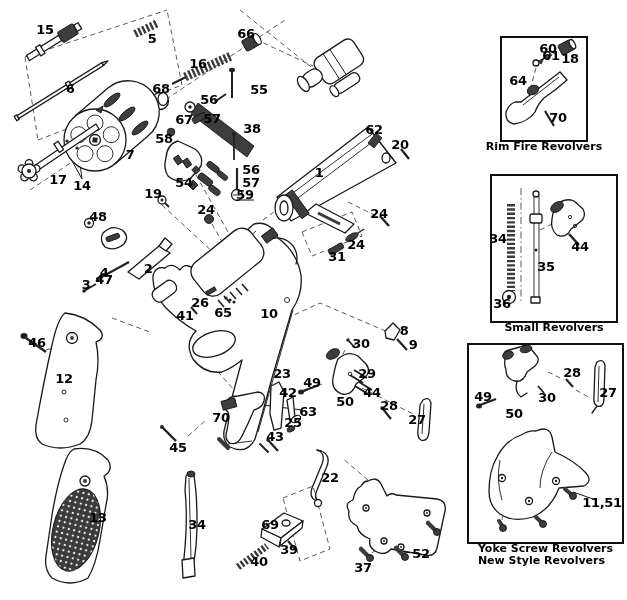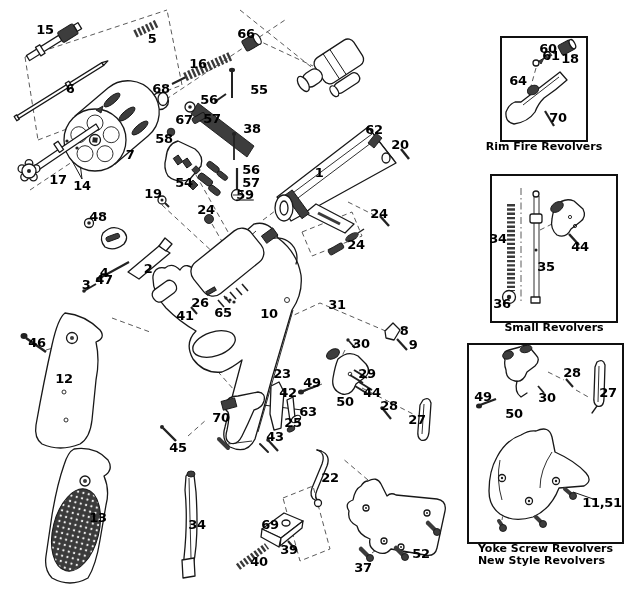--- a/index.html
+++ b/index.html
@@ -470,21 +470,21 @@
       <span class="part-label" style="left: 184px; top: 182px;">54</span>
       <span class="part-label" style="left: 251px; top: 169px;">56</span>
       <span class="part-label" style="left: 251px; top: 182px;">57</span>
       <span class="part-label" style="left: 245px; top: 194px; text-decoration: underline;">59</span>
       <span class="part-label" style="left: 153px; top: 193px;">19</span>
       <span class="part-label" style="left: 374px; top: 129px;">62</span>
       <span class="part-label" style="left: 400px; top: 144px;">20</span>
       <span class="part-label" style="left: 319px; top: 172px;">1</span>
       <span class="part-label" style="left: 379px; top: 213px;">24</span>
       <span class="part-label" style="left: 356px; top: 244px;">24</span>
-      <span class="part-label" style="left: 337px; top: 256px; margin-top: 48px;">31</span>
+      <span class="part-label" style="left: 337px; top: 256px;">31</span>
       <span class="part-label" style="left: 98px; top: 216px;">48</span>
       <span class="part-label" style="left: 104px; top: 238px; margin-top: 41px;">47</span>
       <span class="part-label" style="left: 206px; top: 209px;">24</span>
       <span class="part-label" style="left: 148px; top: 268px;">2</span>
       <span class="part-label" style="left: 104px; top: 272px;">4</span>
       <span class="part-label" style="left: 86px; top: 284px;">3</span>
       <span class="part-label" style="left: 200px; top: 302px;">26</span>
       <span class="part-label" style="left: 185px; top: 315px;">41</span>
       <span class="part-label" style="left: 223px; top: 312px;">65</span>
       <span class="part-label" style="left: 269px; top: 313px; text-align: center;">10</span>

